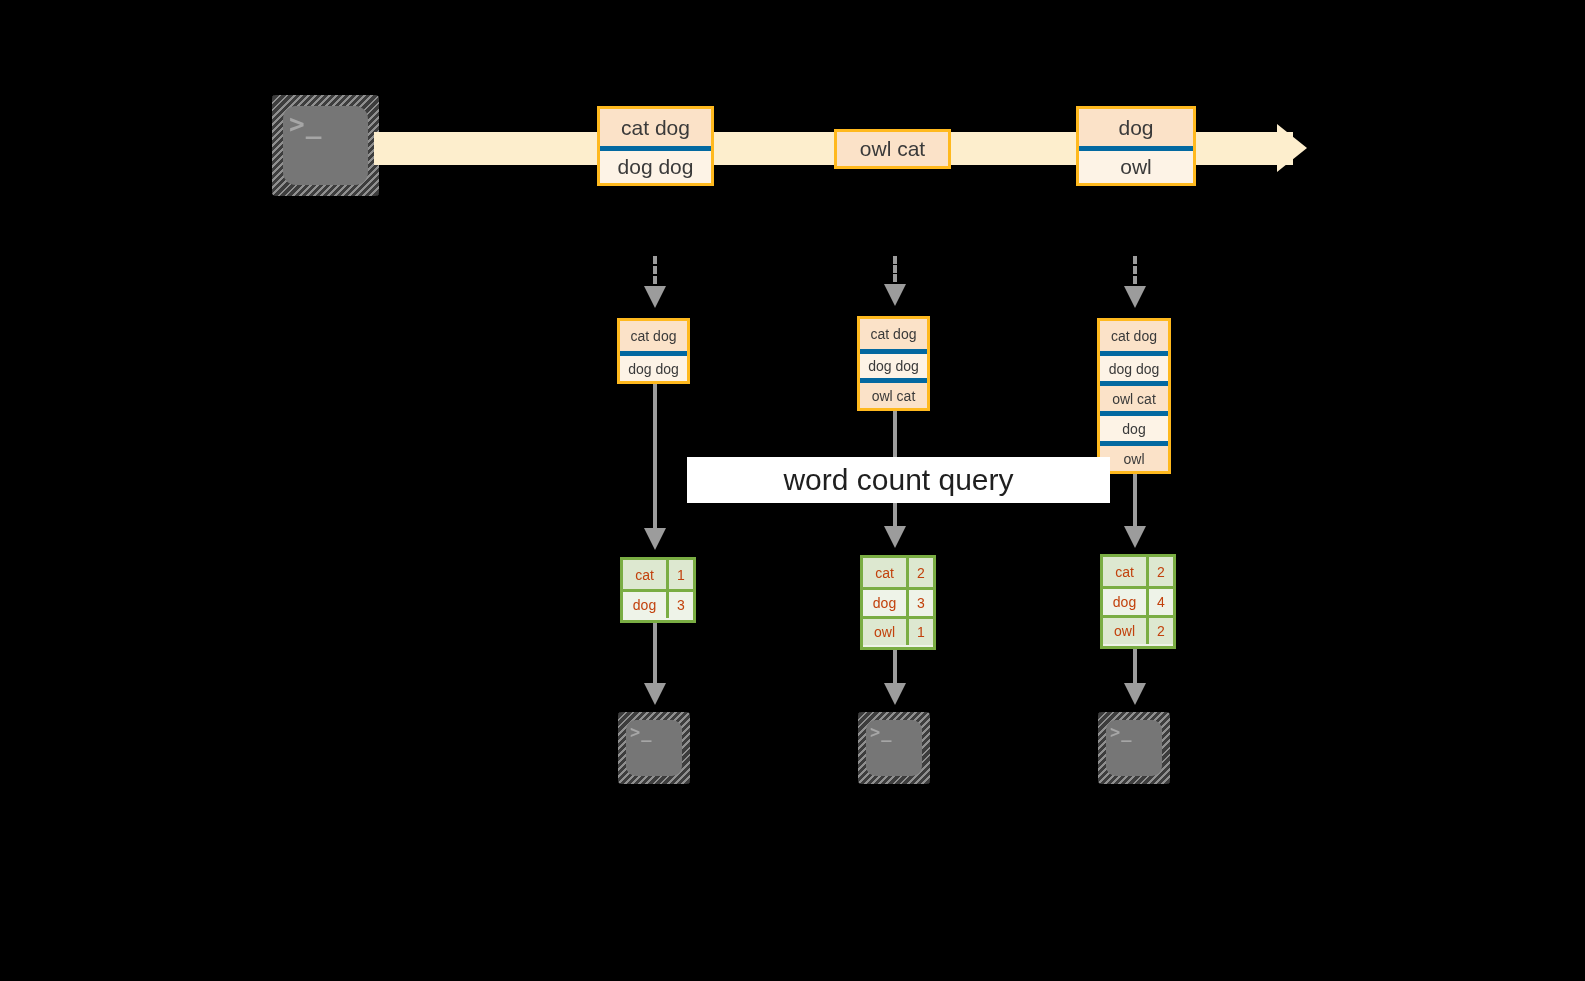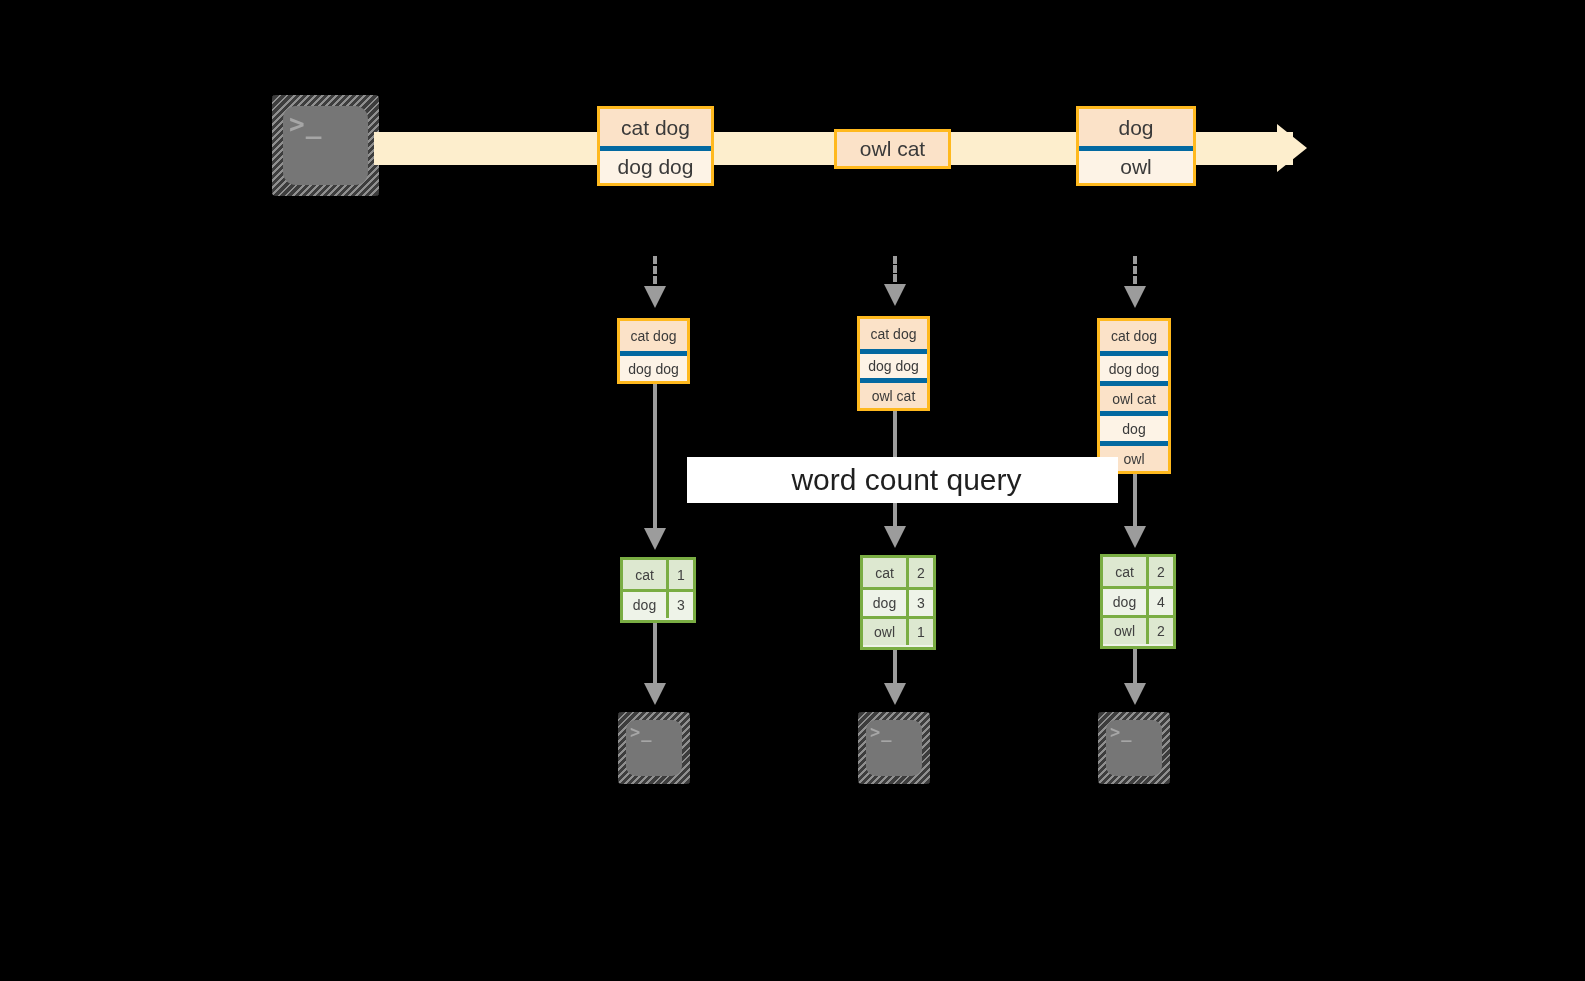--- a/index.html
+++ b/index.html
@@ -105,21 +105,21 @@
     display: flex;
     height: 29px;
     box-sizing: border-box;
   }
   .gbox .grow + .grow { border-top: 3px solid #7aad43; }
   .gbox .gword, .gbox .gnum {
     display: flex;
     align-items: center;
     justify-content: center;
     font-size: 14px;
-    color: #404040;
+    color: #c2410c;
     box-sizing: border-box;
     background: #eef3e8;
     white-space: nowrap;
   }
   .gbox .gword { width: 43px; }
   .gbox .gnum  { width: 27px; border-left: 3px solid #7aad43; }
   .gbox .grow.shade .gword, .gbox .grow.shade .gnum { background: #dde8d0; }
 
   
   .vline {
@@ -146,21 +146,20 @@
   .query-label {
     position: absolute;
     background: #ffffff;
     color: #1f1f1f;
     display: flex;
     align-items: center;
     justify-content: center;
     font-size: 30px;
     z-index: 8;
     white-space: nowrap;
-    padding-left: 8px;
   }
 </style>
 </head>
 <body>
 
 <div id="stage">
 
   <div class="terminal" style="left:272px; top:95px; width:107px; height:101px;">
     <div class="screen"></div>
     <div class="glyph" style="font-size:26px; left:17px; top:16px;">&gt;_</div>

